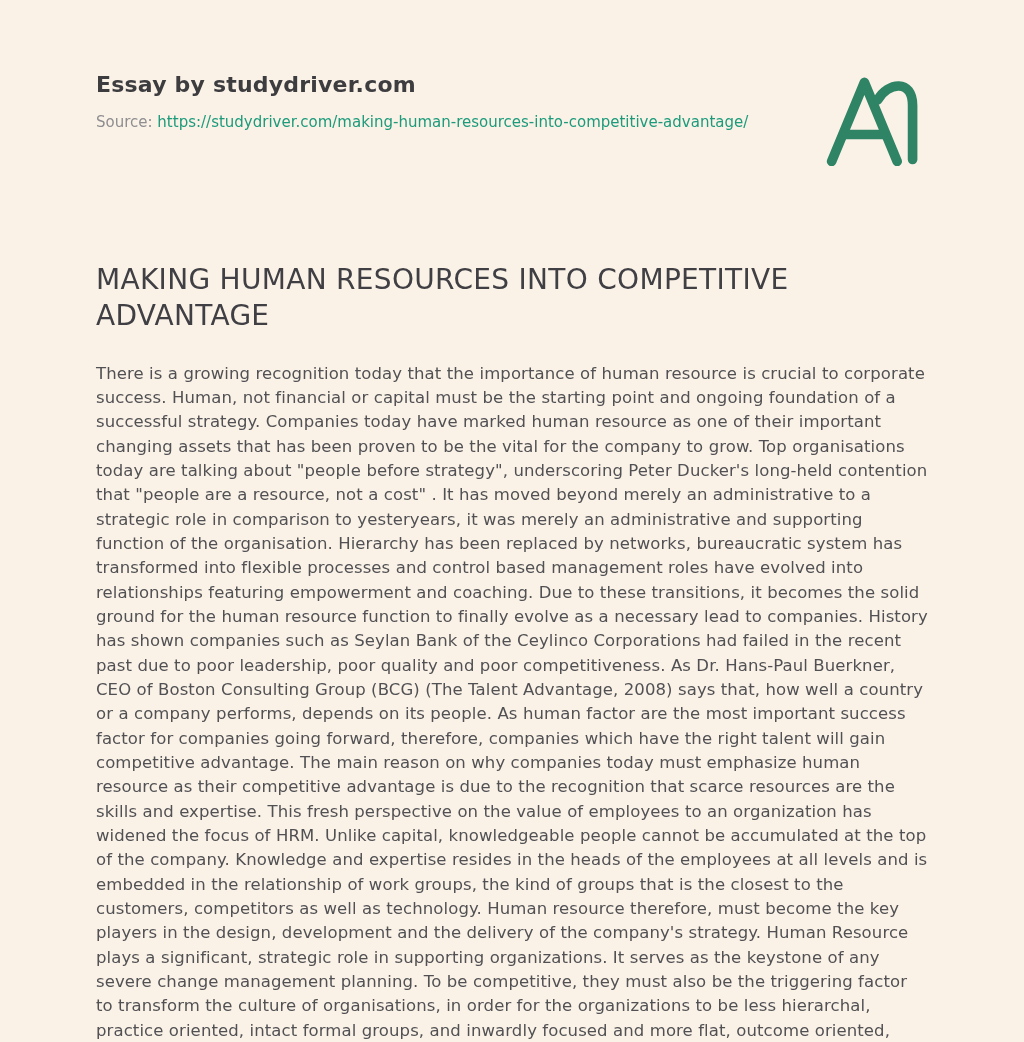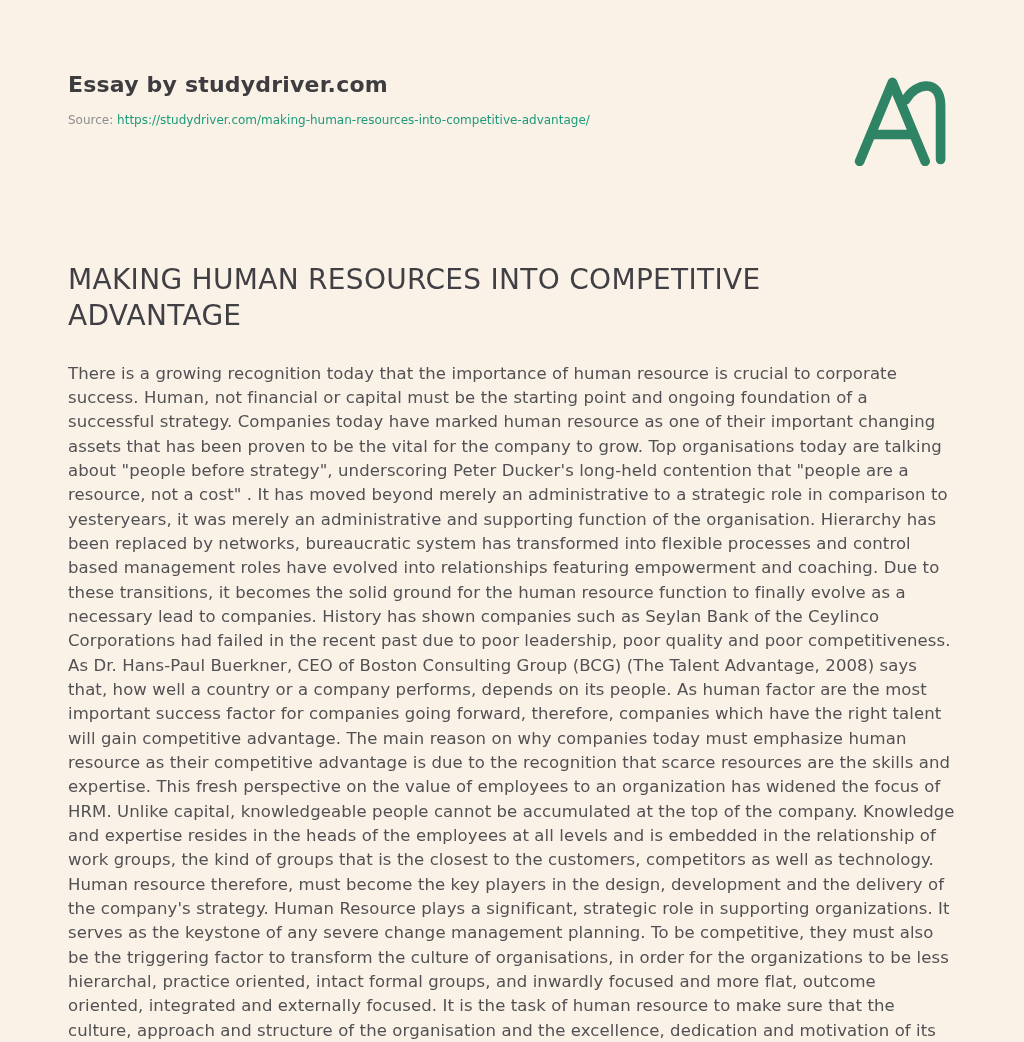--- a/index.html
+++ b/index.html
@@ -8,38 +8,38 @@
     width: 1024px;
     height: 1042px;
     overflow: hidden;
     background: #FAF1E7;
     font-family: "DejaVu Sans", "Liberation Sans", sans-serif;
     color: #515154;
   }
   .page {
     width: 1024px;
     height: 1042px;
-    padding: 0 68px;
+    padding: 0 96px;
   }
   .doc-header {
     display: flex;
     justify-content: space-between;
     align-items: flex-start;
     padding-top: 72px;
   }
   .byline {
     font-size: 22px;
     font-weight: 700;
     letter-spacing: 0.2px;
     color: #3d3d40;
     margin: 0;
   }
   .source-line {
     margin: 16px 0 0 0;
-    font-size: 12px;
+    font-size: 15px;
     color: #8e8e90;
   }
   .source-link {
     color: #1c9b7b;
     text-decoration: none;
   }
   .logo {
     width: 106px;
     height: 92px;
     flex: 0 0 auto;

